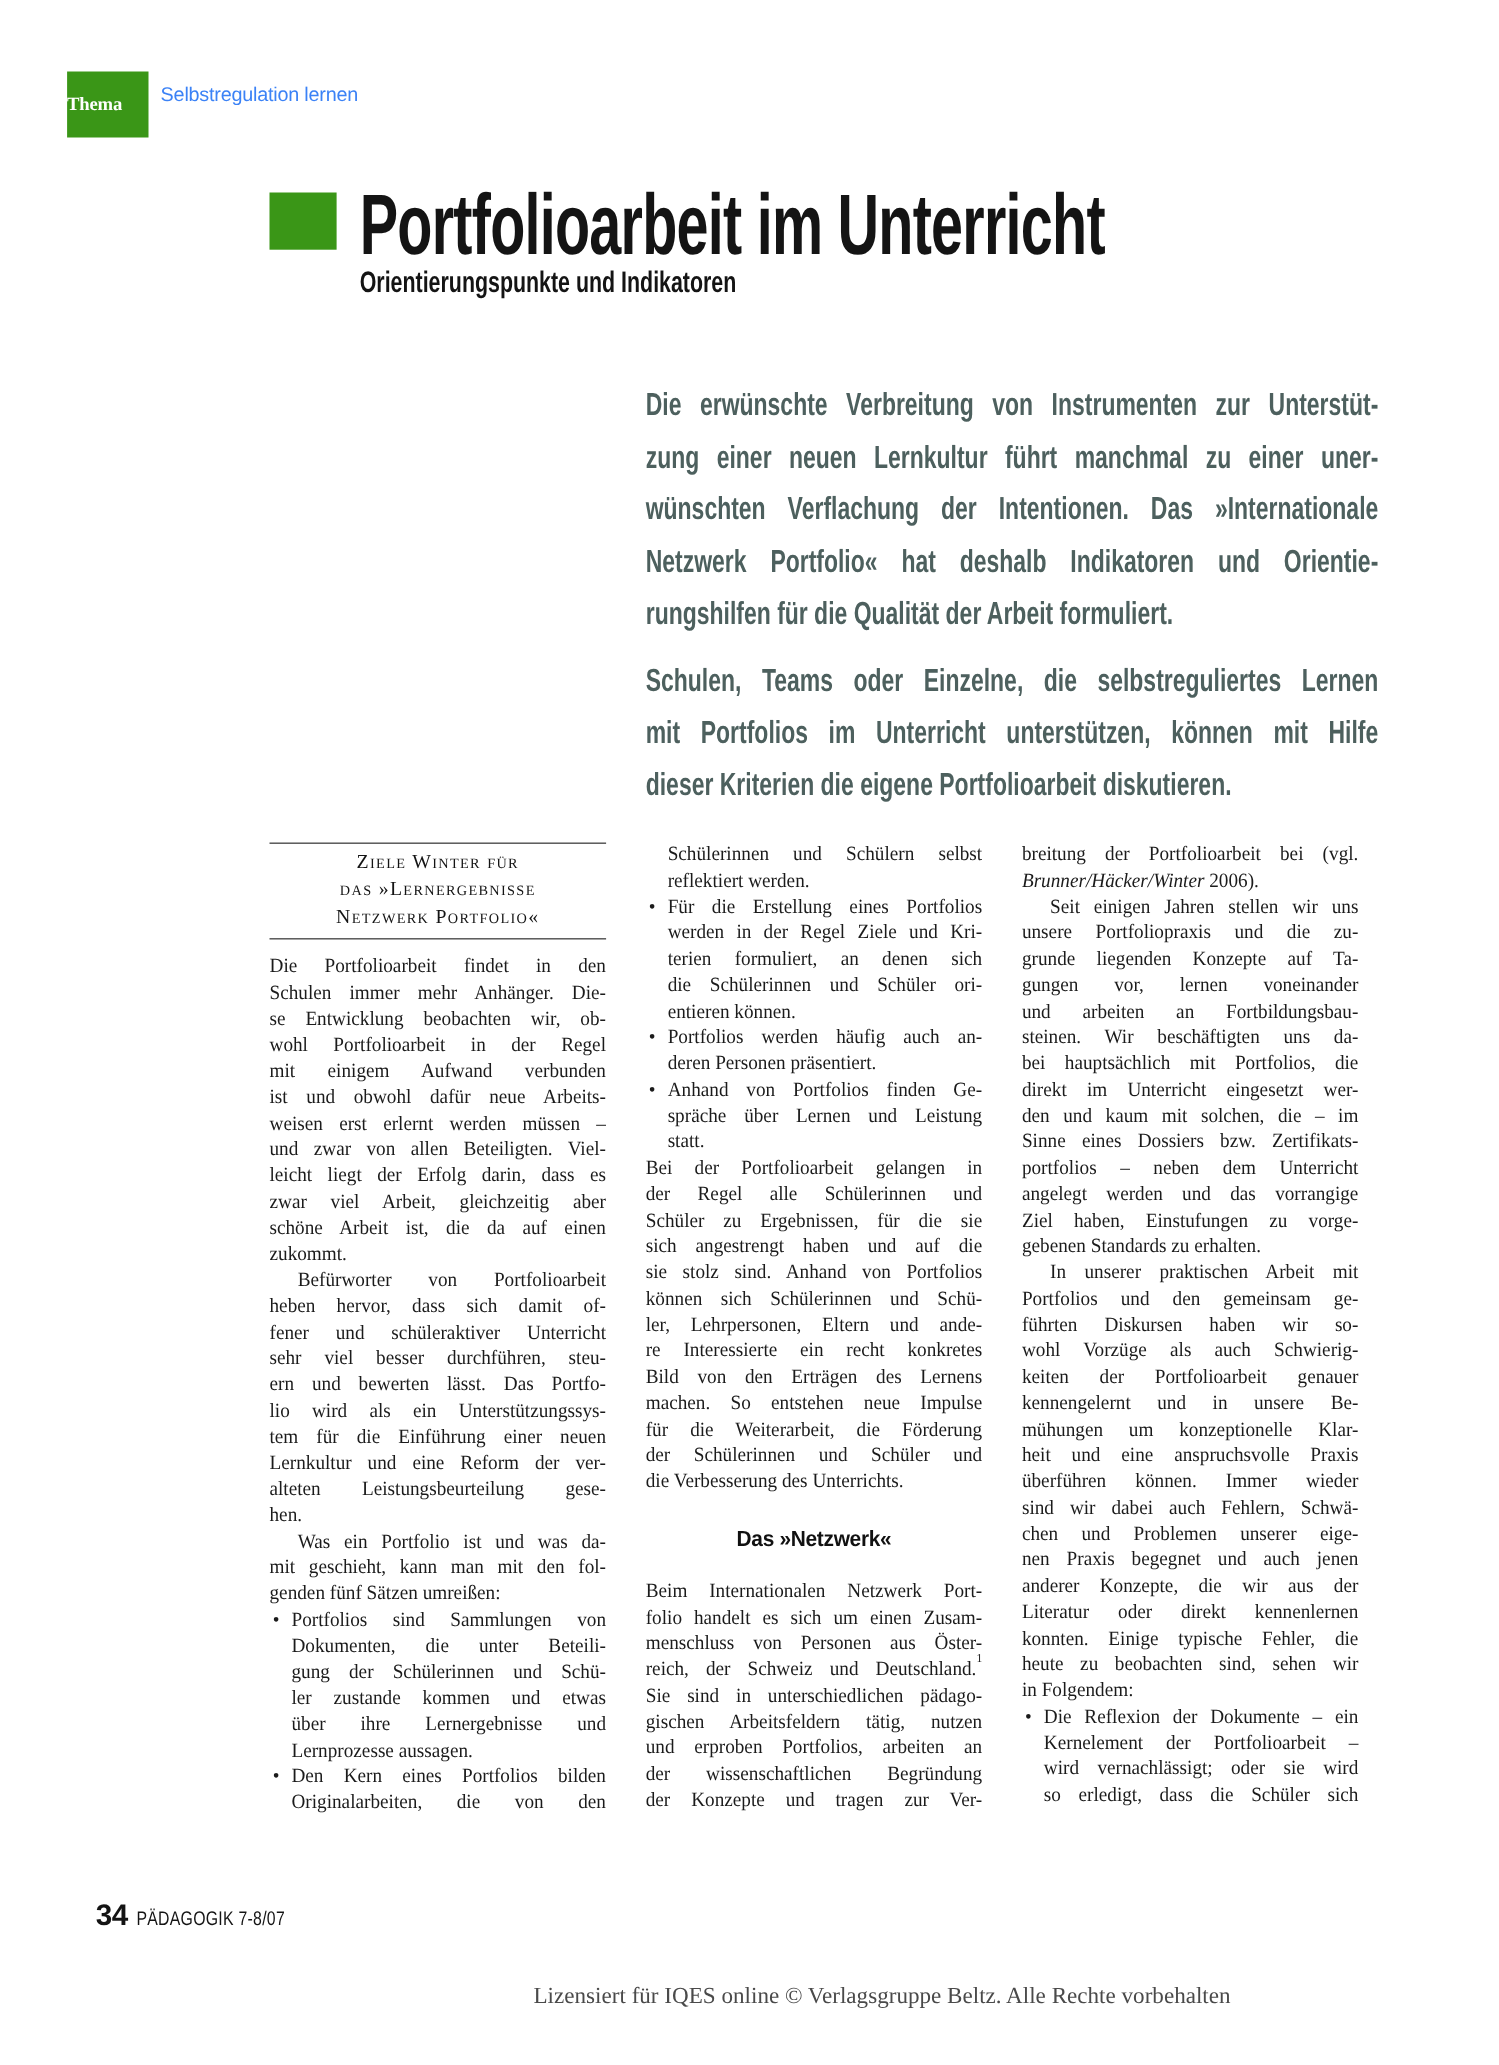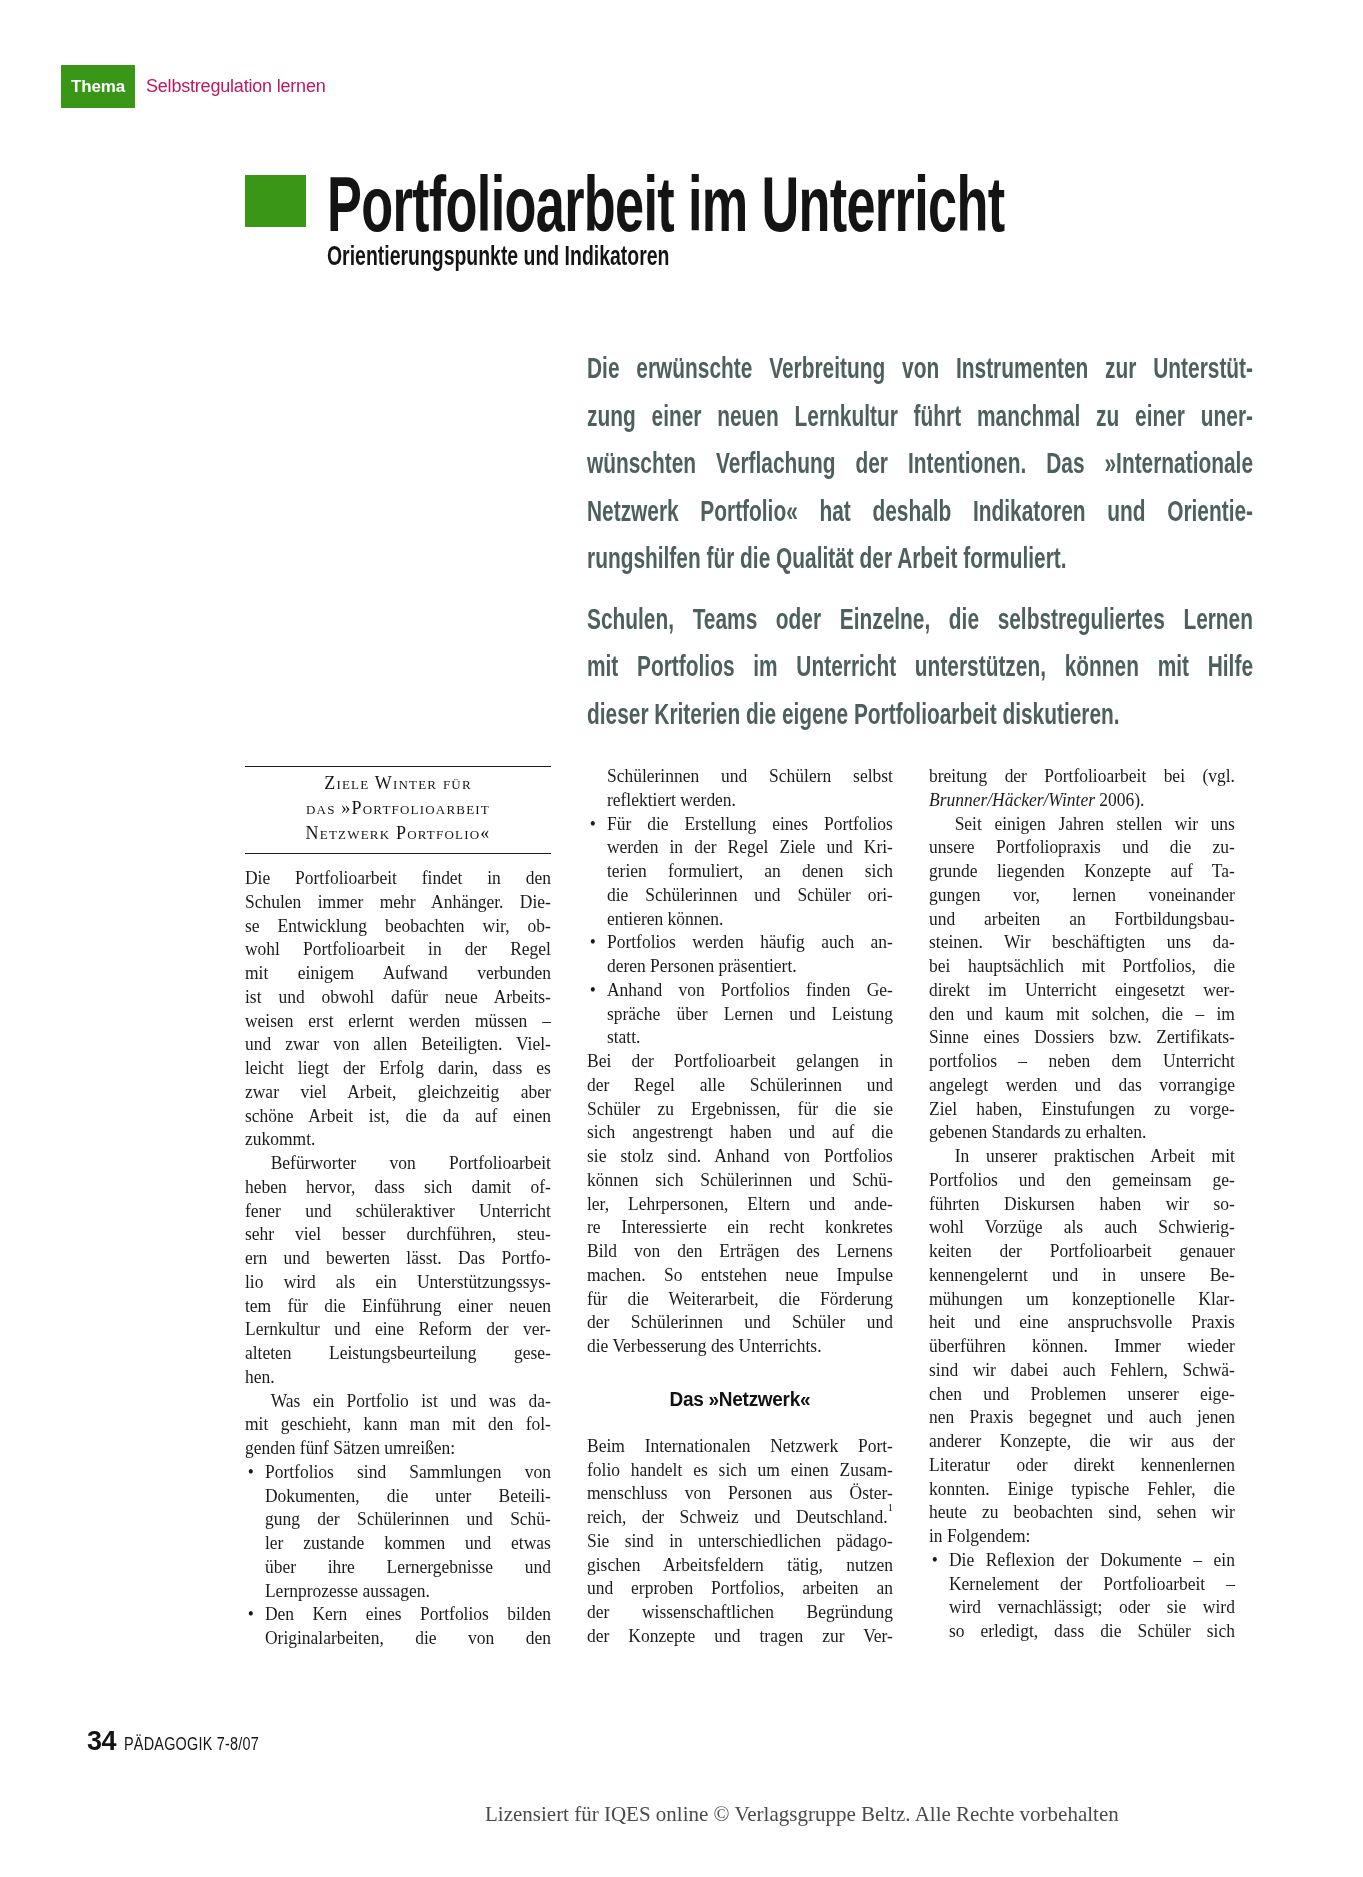--- a/index.html
+++ b/index.html
@@ -2,26 +2,26 @@
 <html lang="de" style="--green: #3a9617; --teaser: #4d605e;"><head>
 <meta charset="utf-8">
 <style>
   html,body{margin:0;padding:0;}
   body{
     width:1363px;height:1877px;position:relative;background:#ffffff;
     font-family:"Liberation Sans",sans-serif;color:#1a1a1a;overflow:hidden;
   }
   
   .kicker-box{
-    position:absolute;left:61px;top:65px;width:74px;height:43px;
-    background:var(--green,#3a9617);display:flex;align-items:center;justify-content:center;
+    position:absolute;left:61px;top:65px;width:74px;height:60px;
+    background:var(--green,#3a9617);display:flex;align-items:center;justify-content:flex-start;font-family:Liberation Serif, serif;
   }
   .kicker-box span{color:#fff;font-weight:bold;font-size:17px;letter-spacing:-0.2px;}
   .kicker-topic{
-    position:absolute;left:146px;top:76px;font-size:18px;color:#be185d;letter-spacing:-0.2px;
+    position:absolute;left:146px;top:76px;font-size:18px;color:#3b82f6;letter-spacing:-0.2px;
   }
   
   .title-square{
     position:absolute;left:245px;top:175px;width:61px;height:52px;background:var(--green,#3a9617);
   }
   .page-title{
     position:absolute;left:327px;top:165px;margin:0;
     font-size:78px;line-height:78px;font-weight:bold;color:#141414;
     letter-spacing:-1px;white-space:nowrap;
     transform:scaleX(0.67);transform-origin:left top;
@@ -112,21 +112,21 @@
     </div>
     <div class="tpara">
       <div class="tline">Schulen, Teams oder Einzelne, die selbstreguliertes Lernen</div>
       <div class="tline">mit Portfolios im Unterricht unterstützen, können mit Hilfe</div>
       <div class="tline end">dieser Kriterien die eigene Portfolioarbeit diskutieren.</div>
     </div>
   </div>
 
 <div class="byline">
     <div class="byline-line">Ziele Winter für</div>
-    <div class="byline-line">das »Portfolioarbeit</div>
+    <div class="byline-line">das »Lernergebnisse</div>
     <div class="byline-line">Netzwerk Portfolio«</div>
   </div>
 
 <div class="col col-left">
     <div class="bl p">Die Portfolioarbeit findet in den</div>
     <div class="bl p">Schulen immer mehr Anhänger. Die-</div>
     <div class="bl p">se Entwicklung beobachten wir, ob-</div>
     <div class="bl p">wohl Portfolioarbeit in der Regel</div>
     <div class="bl p">mit einigem Aufwand verbunden</div>
     <div class="bl p">ist und obwohl dafür neue Arbeits-</div>

